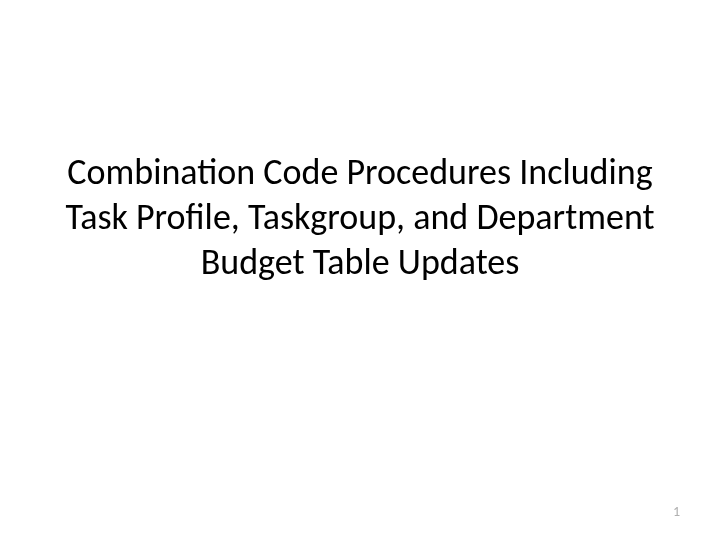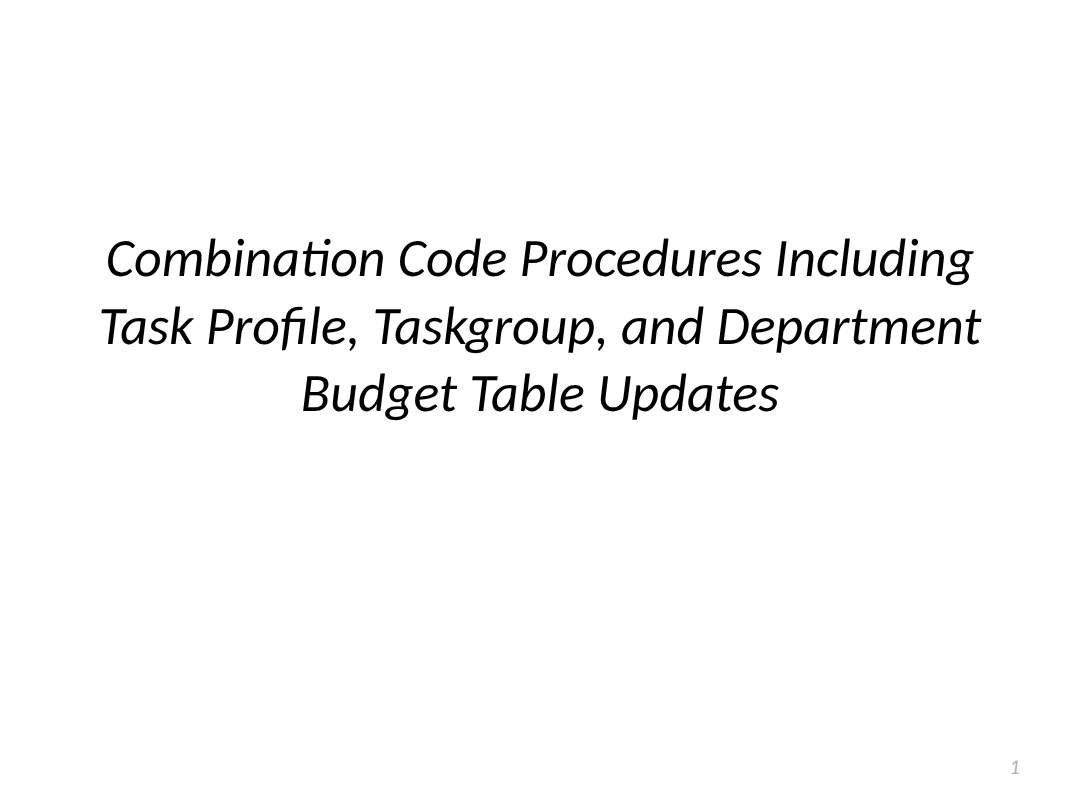--- a/index.html
+++ b/index.html
@@ -13,21 +13,20 @@
       background: #ffffff;
       font-family: Calibri, "Segoe UI", Arial, sans-serif;
       position: relative;
       overflow: hidden;
     }
     .slide {
       width: 100%;
       height: 100%;
       position: relative;
       padding: 0 66px;
-      font-style: italic;
     }
     .title {
       position: absolute;
       top: 150px;
       left: 50px;
       right: 50px;
       font-size: 36px;
       font-weight: 400;
       color: #000000;
       text-align: center;

